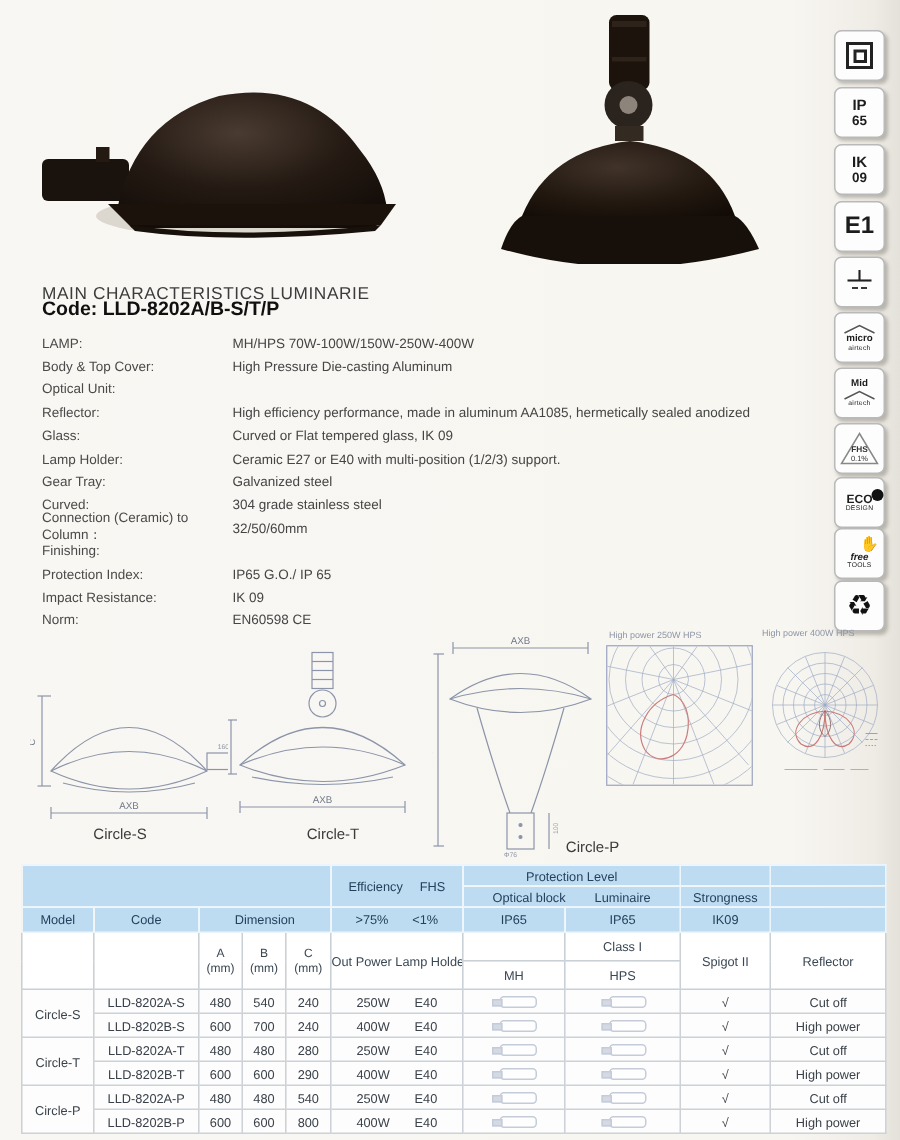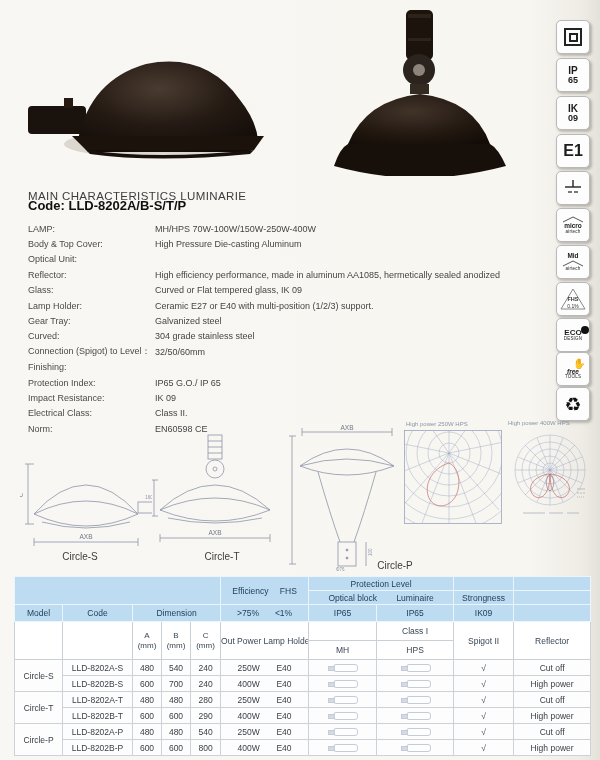--- a/index.html
+++ b/index.html
@@ -177,37 +177,33 @@
       </div>
     <div class="spec-row">
         <span class="spec-label">Gear Tray:</span>
         <span class="spec-value">Galvanized steel</span>
       </div>
     <div class="spec-row">
         <span class="spec-label">Curved:</span>
         <span class="spec-value">304 grade stainless steel</span>
       </div>
     <div class="spec-row">
-        <span class="spec-label">Connection (Spigot) to Level：</span>
+        <span class="spec-label">Connection (Ceramic) to Column：</span>
         <span class="spec-value">32/50/60mm</span>
       </div>
     <div class="spec-row">
         <span class="spec-label">Finishing:</span>
       </div>
     <div class="spec-row">
         <span class="spec-label">Protection Index:</span>
         <span class="spec-value">IP65 G.O./ IP 65</span>
       </div>
     <div class="spec-row">
         <span class="spec-label">Impact Resistance:</span>
         <span class="spec-value">IK 09</span>
-      </div>
-    <div class="spec-row">
-        <span class="spec-label">Electrical Class:</span>
-        <span class="spec-value">Class II.</span>
       </div>
     <div class="spec-row">
         <span class="spec-label">Norm:</span>
         <span class="spec-value">EN60598 CE</span>
       </div>
   </div>
 
   <svg class="drawing" style="left:20px;top:450px;" width="132" height="100" viewBox="0 0 132 100">
     <g stroke="#8b94a8" stroke-width="0.8" fill="none">
       <line x1="8" y1="14" x2="8" y2="74"></line>

